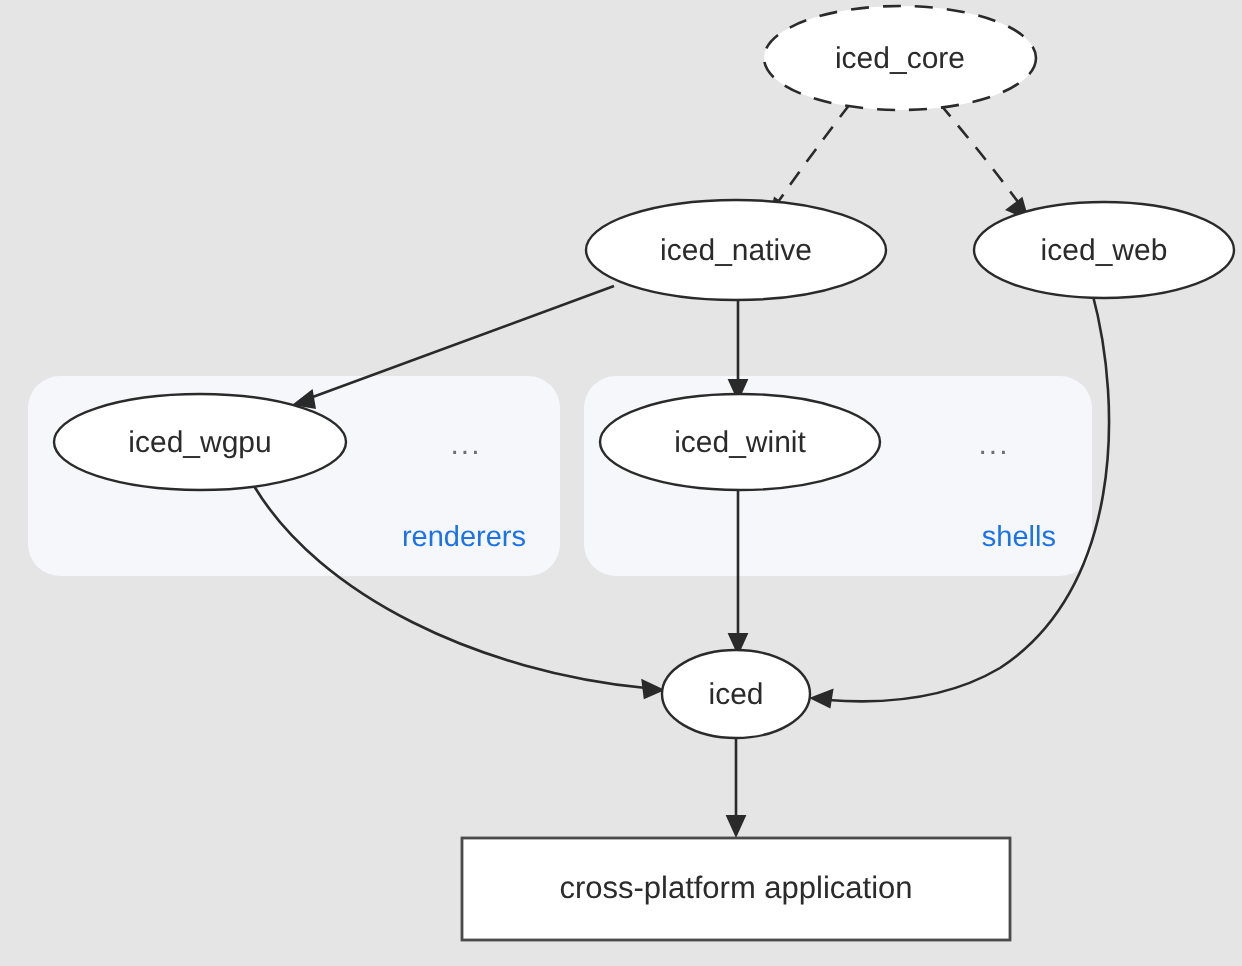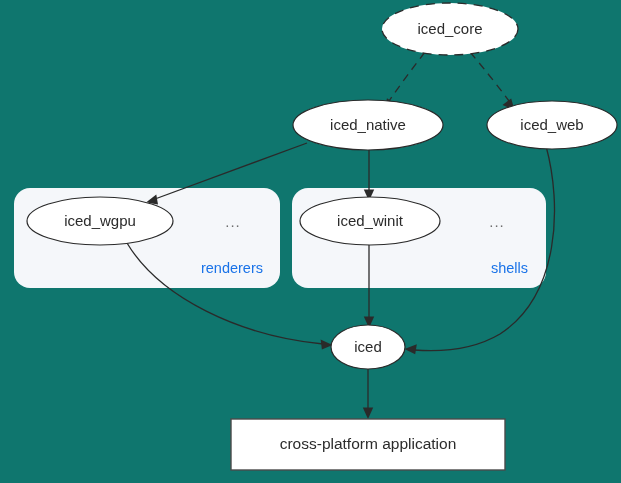--- a/index.html
+++ b/index.html
@@ -10,21 +10,21 @@
   body {
     width: 621px;
     height: 483px;
     font-family: "Liberation Sans", sans-serif;
     overflow: hidden;
   }
   #diagram-root {
     position: relative;
     width: 621px;
     height: 483px;
-    background: #0f766e;
+    background: #e5e5e5;
   }
   svg#graph {
     display: block;
     width: 621px;
     height: 483px;
   }
   .cluster-bg {
     fill: #f5f7fa;
     stroke: none;
   }

